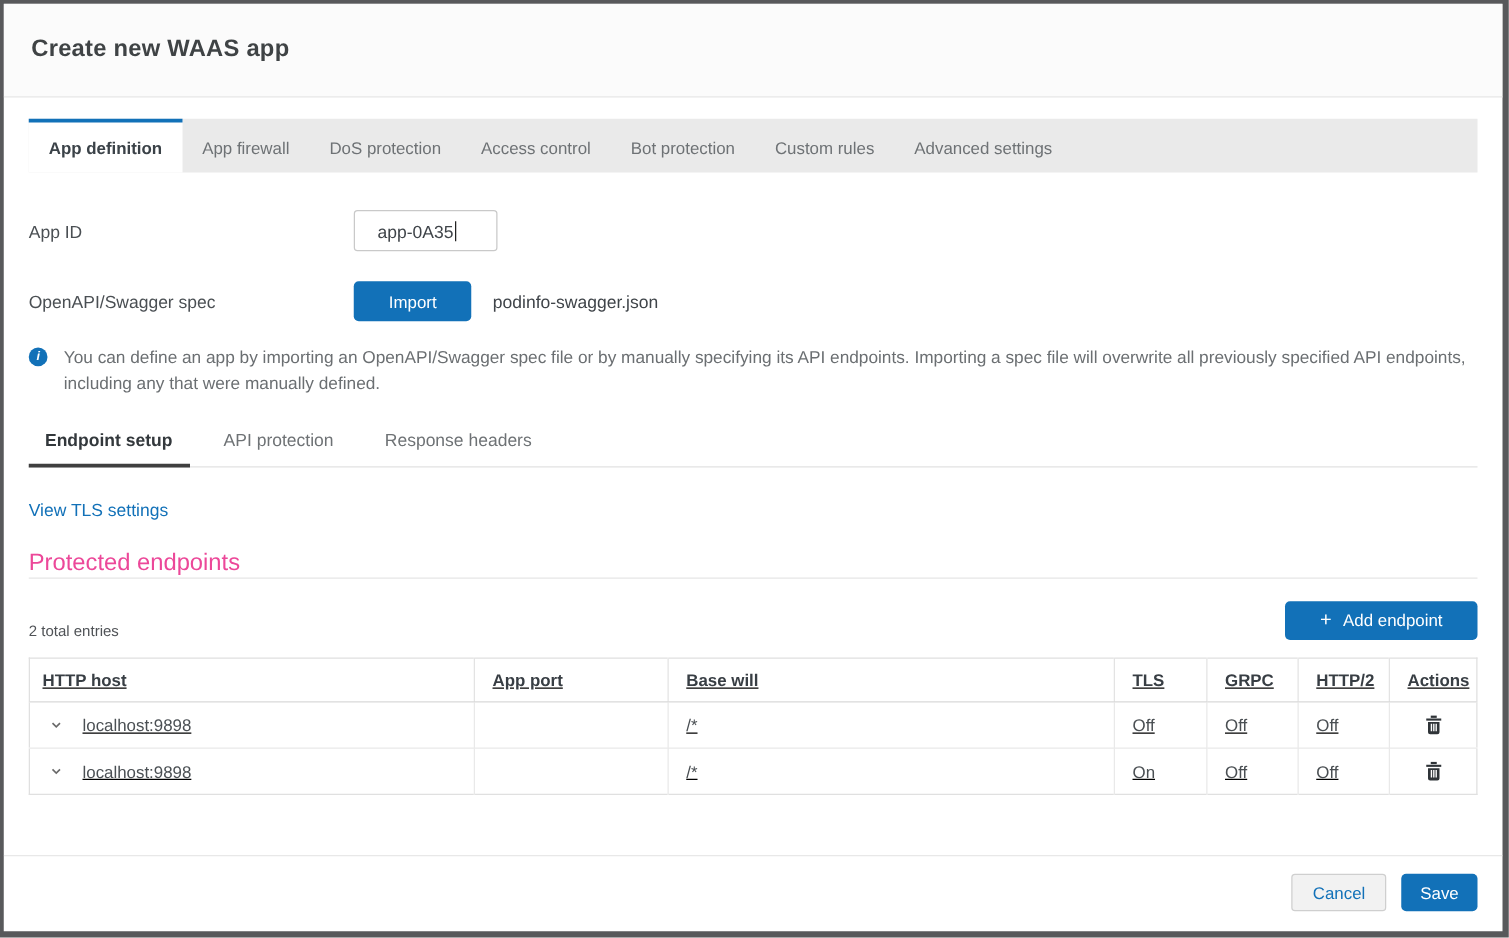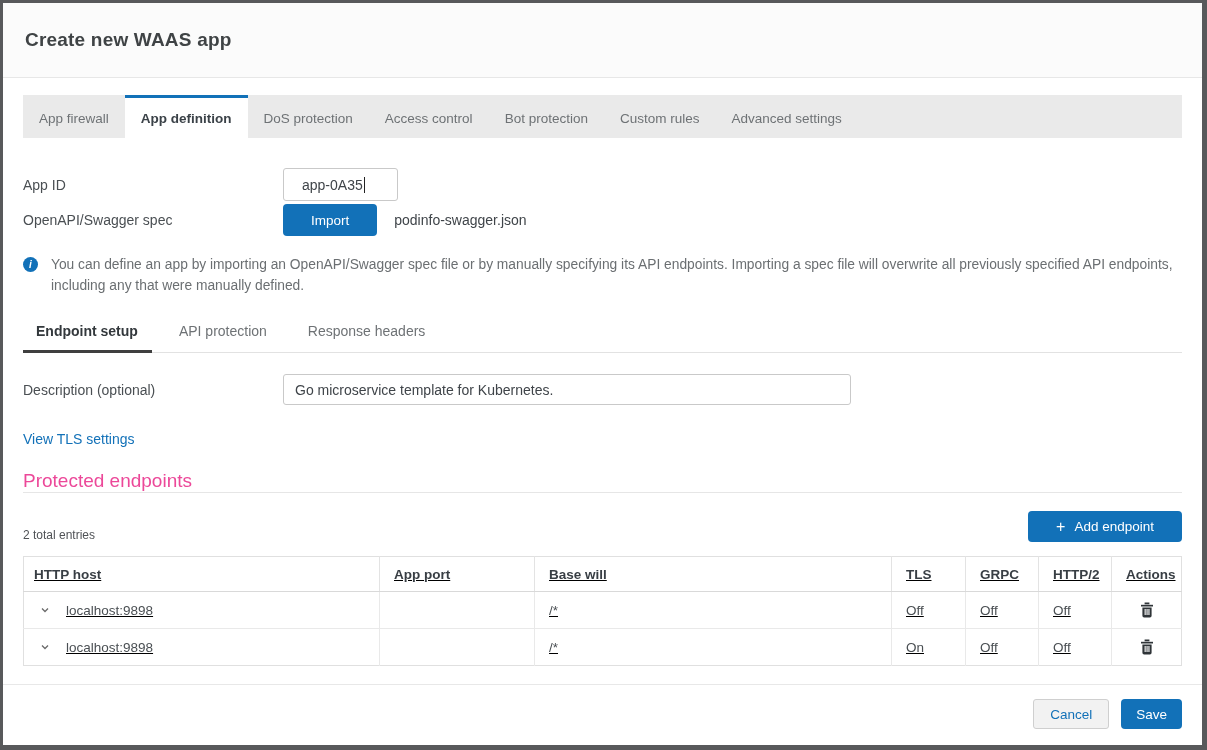--- a/index.html
+++ b/index.html
@@ -25,21 +25,21 @@
   .content{flex:1 1 auto;padding:0 20px;overflow:hidden;}
 
   
   .tabs{margin-top:17px;display:flex;background:var(--tab-bar);height:43px;align-items:stretch;}
   .tab{display:flex;align-items:center;padding:0 16px;font-size:13.5px;color:var(--text-gray);cursor:pointer;border-top:3px solid transparent;}
   .tab.active{background:#fff;border-top:3px solid var(--accent);color:#3B4248;font-weight:700;}
 
   
   .form-row{display:flex;align-items:center;}
   .row-appid{margin-top:30px;}
-  .row-spec{margin-top:3px;}
+  .row-spec{margin-top:24px;}
   .row-desc{margin-top:21px;}
   .form-label{width:260px;flex:0 0 260px;font-size:14px;color:#4A4F53;}
   .input-box{height:33px;border:1px solid #C9C9C9;border-radius:3px;background:#fff;display:flex;align-items:center;padding:0 18px;font-size:14px;color:#3F4449;}
   .appid-input{width:115px;}
   .caret{display:inline-block;width:1px;height:16px;background:#222;margin-left:1px;}
   .desc-input{width:568px;height:31px;border:1px solid #C9C9C9;border-radius:3px;padding:0 11px;font-size:14px;color:#3F4449;font-family:"Liberation Sans","DejaVu Sans",sans-serif;outline:none;}
   .btn-blue{background:var(--accent);color:#fff;border:none;border-radius:4px;height:32px;padding:0 28px;font-size:13.5px;font-family:"Liberation Sans","DejaVu Sans",sans-serif;cursor:pointer;}
   .spec-filename{margin-left:17px;font-size:14px;color:#3F4449;}
 
   
@@ -91,22 +91,22 @@
 <div class="frame">
   <div class="dialog">
 
     <div class="dlg-header">
       <div class="dlg-title">Create new WAAS app</div>
     </div>
 
     <div class="content">
 
       <div class="tabs">
+        <div class="tab active">App definition</div>
         <div class="tab">App firewall</div>
-        <div class="tab active">App definition</div>
         <div class="tab">DoS protection</div>
         <div class="tab">Access control</div>
         <div class="tab">Bot protection</div>
         <div class="tab">Custom rules</div>
         <div class="tab">Advanced settings</div>
       </div>
 
       <div class="form-row row-appid">
         <div class="form-label">App ID</div>
         <div class="input-box appid-input">
@@ -125,24 +125,20 @@
         <span class="info-icon">i</span>
         <span class="info-text">You can define an app by importing an OpenAPI/Swagger spec file or by manually specifying its API endpoints. Importing a spec file will overwrite all previously specified API endpoints, including any that were manually defined.</span>
       </div>
 
       <div class="subtabs">
         <div class="subtab active">Endpoint setup</div>
         <div class="subtab">API protection</div>
         <div class="subtab">Response headers</div>
       </div>
 
-      <div class="form-row row-desc">
-        <div class="form-label">Description (optional)</div>
-        <input class="desc-input" type="text" value="Go microservice template for Kubernetes." style="">
-      </div>
 
       <div>
         <span class="tls-link">View TLS settings</span>
       </div>
 
       <div class="section-heading">Protected endpoints</div>
 
       <div class="entries-row">
         <span class="total-entries">2 total entries</span>
         <button class="btn-blue add-endpoint">

